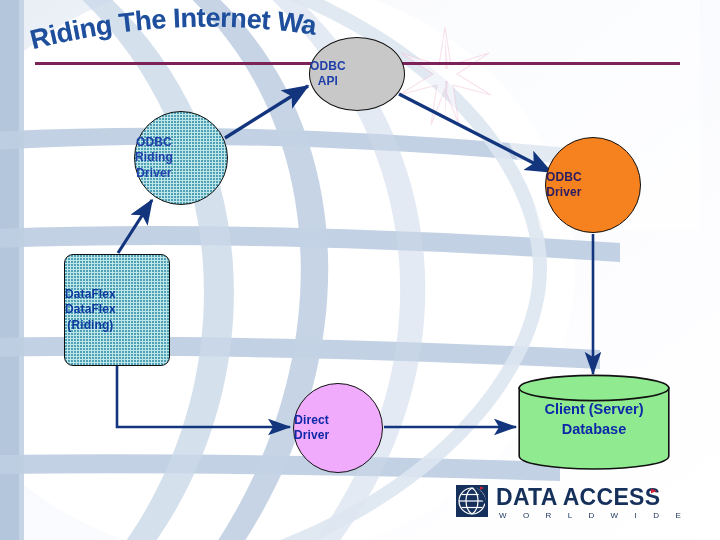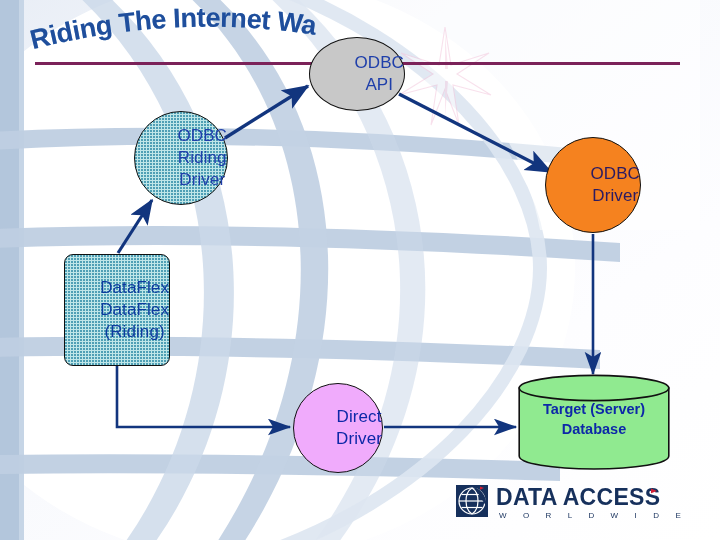--- a/index.html
+++ b/index.html
@@ -37,26 +37,26 @@
     top: 62px;
     width: 645px;
     height: 3px;
     background: #7b2259;
   }
   
   .node {
     position: absolute;
     display: flex;
     align-items: center;
-    justify-content: flex-end;
+    justify-content: flex-start;
     text-align: center;
     box-sizing: border-box;
     color: #1f3faa;
-    font-weight: normal;
-    font-size: 17px;
+    font-weight: bold;
+    font-size: 12px;
     line-height: 1.28;
     letter-spacing: 0.1px;
   }
   .circle { border-radius: 50%; border: 1.5px solid #111111; }
 
   #node-odbc-api {
     left: 309px; top: 37px;
     width: 96px; height: 74px;
     background: #c8c8c8;
   }
@@ -249,21 +249,21 @@
       <span>Driver</span>
     </span>
   </div>
 
   <div id="node-target-database">
     <svg id="db-svg" viewBox="0 0 152 96">
       <path d="M 1.2 14 L 1.2 82 C 1.2 89.5 34 95 76 95 C 118 95 150.8 89.5 150.8 82 L 150.8 14 Z" fill="#90ea90" stroke="#111111" stroke-width="1.6"></path>
       <ellipse cx="76" cy="14" rx="74.8" ry="12.6" fill="#90ea90" stroke="#111111" stroke-width="1.6"></ellipse>
     </svg>
     <div id="db-label">
-      <span>Target (Server)</span><br>
+      <span>Client (Server)</span><br>
       <span>Database</span>
     </div>
   </div>
 
   <div id="logo">
     <svg id="logo-svg" viewBox="0 0 245 42">
 
       <g>
         <rect x="1" y="4" width="32" height="32" fill="#16305c"></rect>
         <g fill="none" stroke="#ffffff" stroke-width="1.2">

